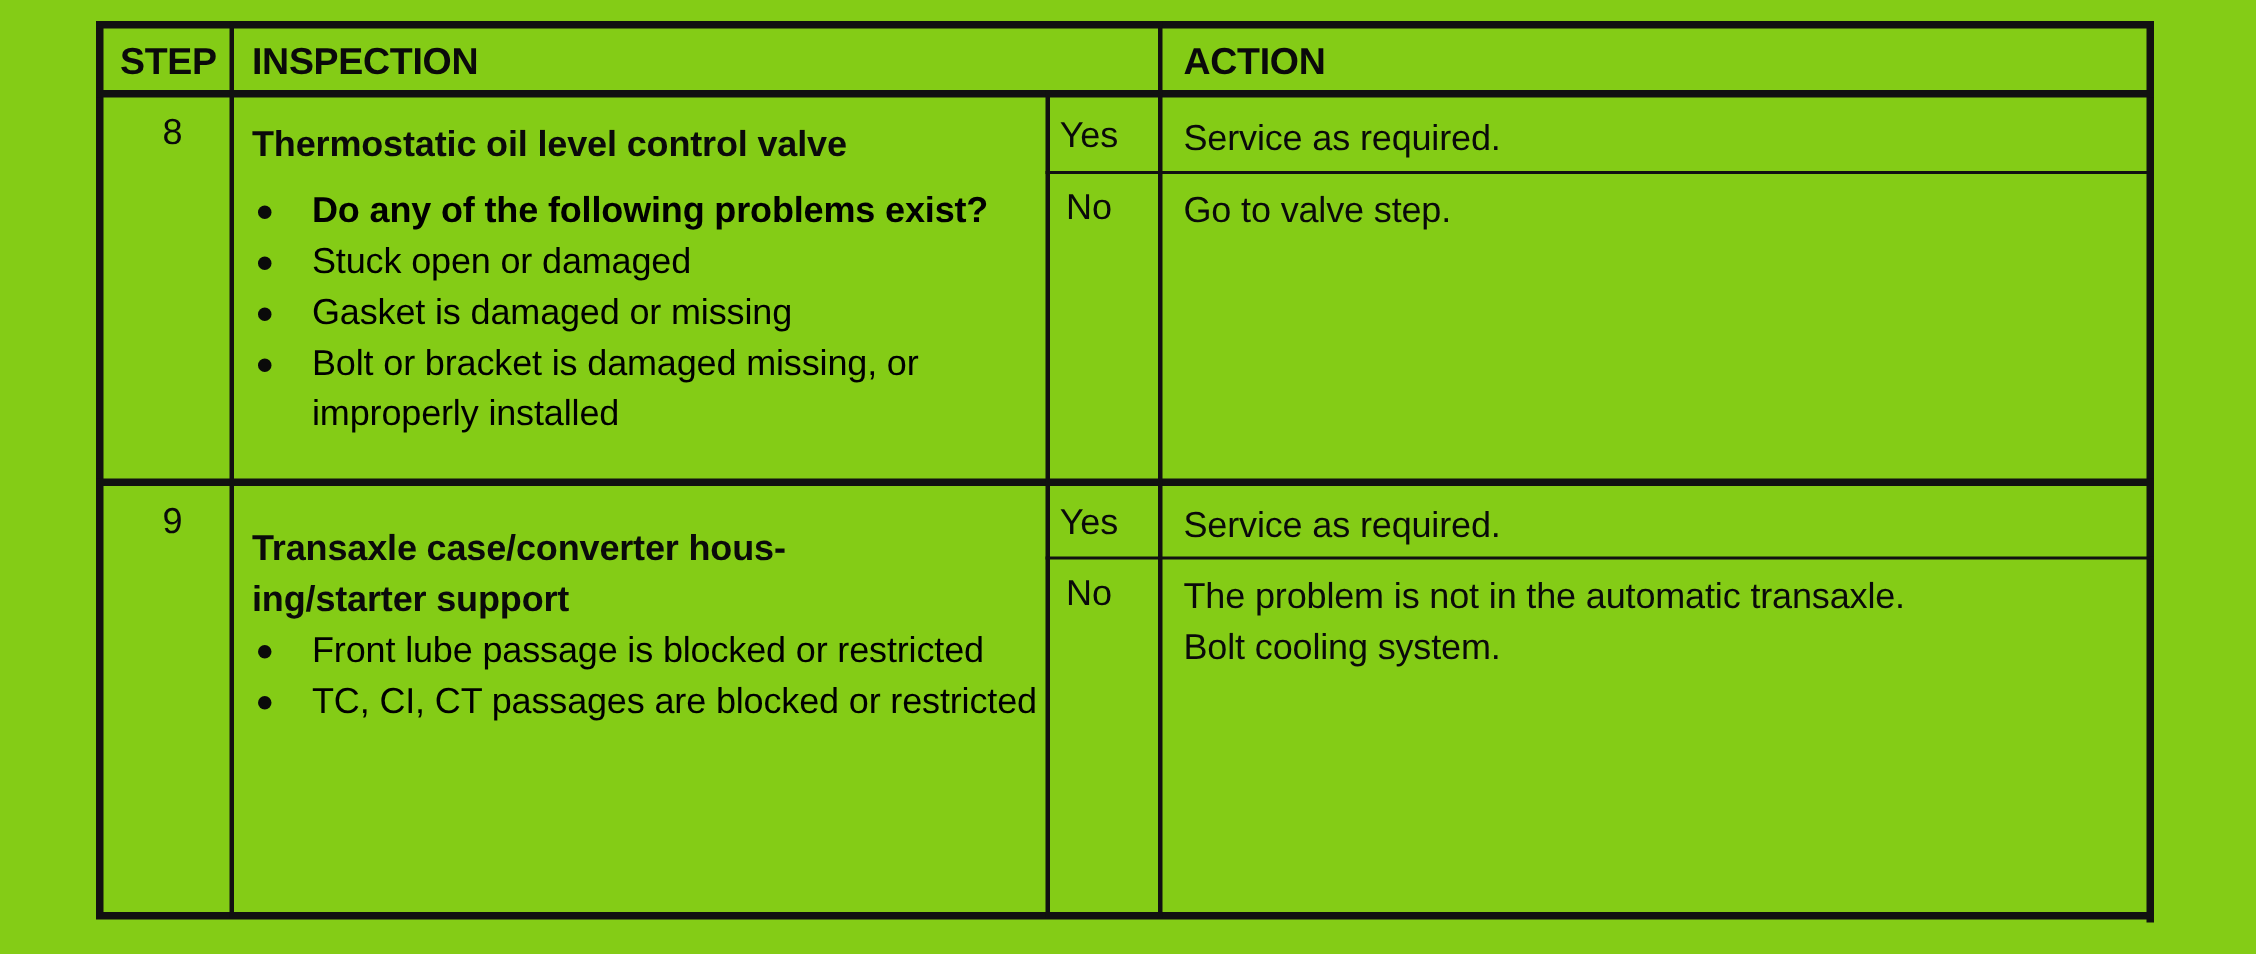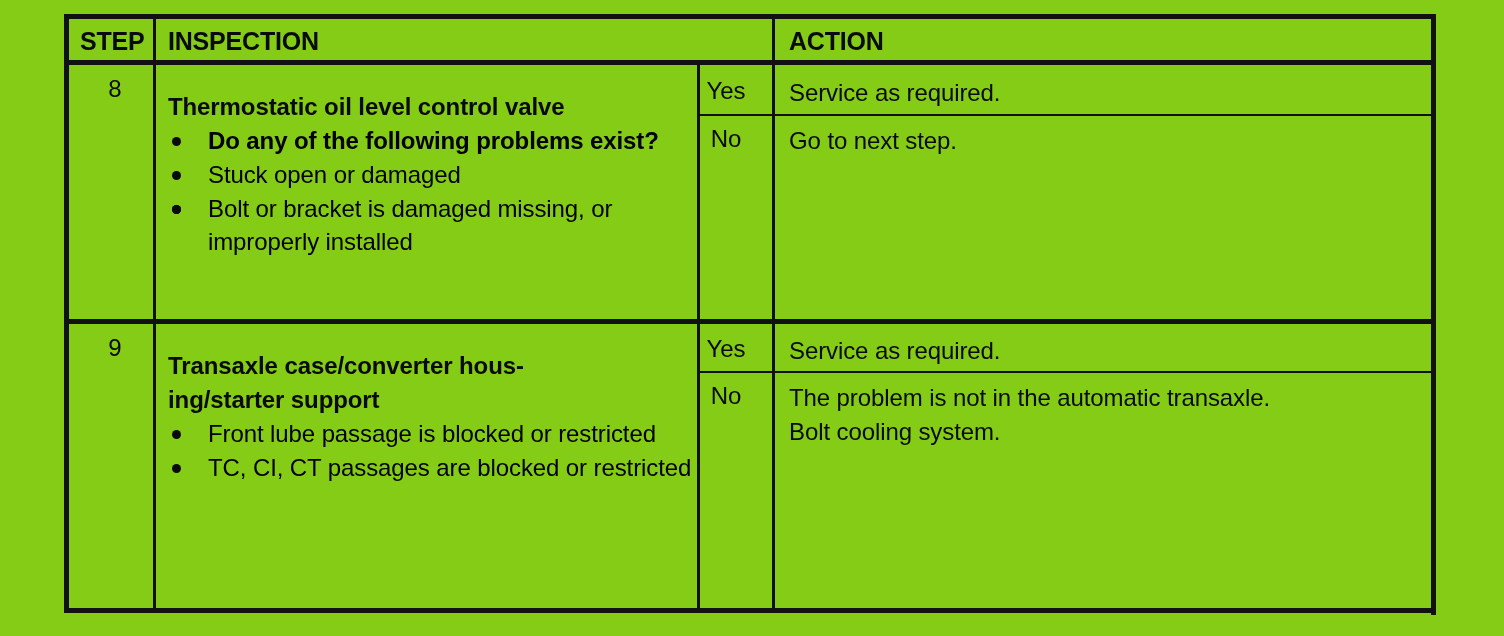--- a/index.html
+++ b/index.html
@@ -123,45 +123,46 @@
 
   <div class="frame thin-h" style="left:697px; top:114px; width:739px;"></div>
   <div class="frame thin-h" style="left:697px; top:371px; width:739px;"></div>
 
   <div class="cell-text hdr" style="left:80px; top:27px;">STEP</div>
   <div class="cell-text hdr" style="left:168px; top:27px;">INSPECTION</div>
   <div class="cell-text hdr" style="left:789px; top:27px;">ACTION</div>
 
   <div class="cell-text stepnum" style="left:84px; top:75px; width:62px;">8</div>
 
-  <div class="cell-text insp-title" style="left:168px; top:90px; width:515px;">Thermostatic oil level control valve</div>
+  <div class="cell-text insp-title" style="left:168px; top:80px; width:515px;">Thermostatic oil level control valve</div>
 
   <ul class="bullet-list" style="left:160px; top:124px; width:535px;">
     <li class="b-bold" style="font-weight: bold;">
       <span class="bul"></span>
       <span>Do any of the following problems exist?</span>
     </li>
     <li style="font-weight: normal;">
       <span class="bul"></span>
       <span>Stuck open or damaged</span>
     </li>
     <li style="font-weight: normal;">
       <span class="bul"></span>
+      <span>Gasket is damaged or missing</span>
     </li>
     <li style="font-weight: normal;">
       <span class="bul"></span>
       <span>Bolt or bracket is damaged missing, or improperly installed</span>
     </li>
   </ul>
 
   <div class="cell-text yn" style="left:701px; top:77px;">Yes</div>
   <div class="cell-text act" style="left:789px; top:76px; width:630px;">Service as required.</div>
 
   <div class="cell-text yn" style="left:701px; top:125px;">No</div>
-  <div class="cell-text act" style="left:789px; top:124px; width:630px;">Go to next step.</div>
+  <div class="cell-text act" style="left:789px; top:124px; width:630px;">Go to valve step.</div>
 
   <div class="cell-text stepnum" style="left:84px; top:334px; width:62px;">9</div>
 
   <div class="cell-text insp-title" style="left:168px; top:349px; width:525px;">Transaxle case/converter hous-</div>
   <div class="cell-text insp-title" style="left:168px; top:383px; width:525px;">ing/starter support</div>
 
   <ul class="bullet-list" style="left:160px; top:417px; width:535px;">
     <li style="font-weight: normal;">
       <span class="bul"></span>
       <span>Front lube passage is blocked or restricted</span>

